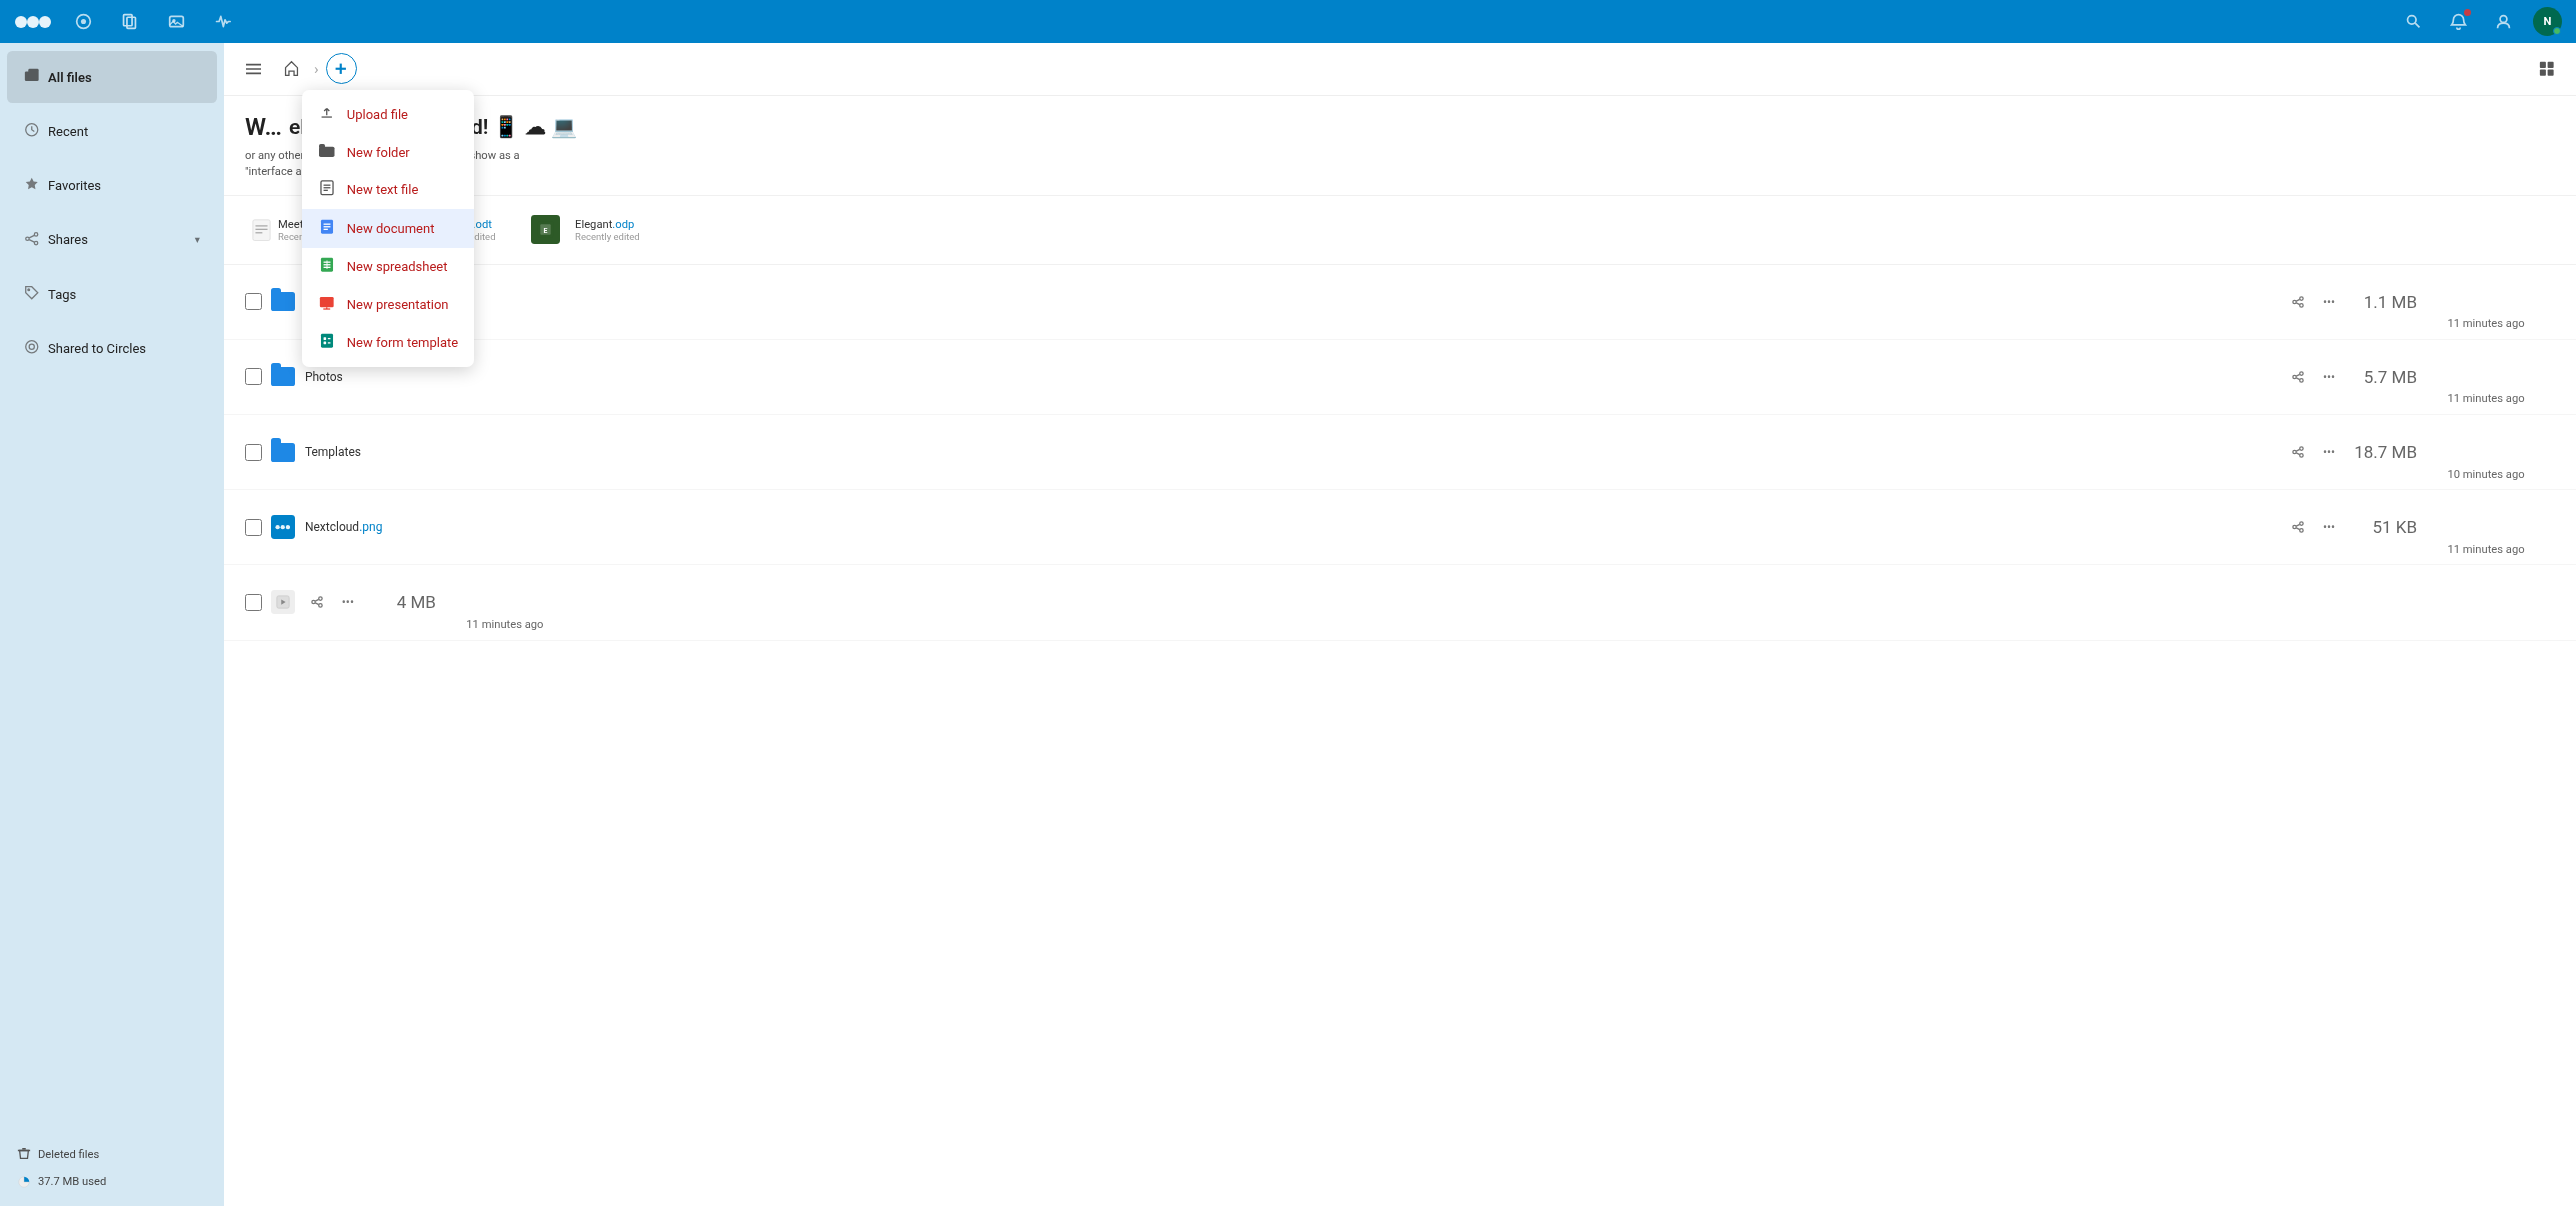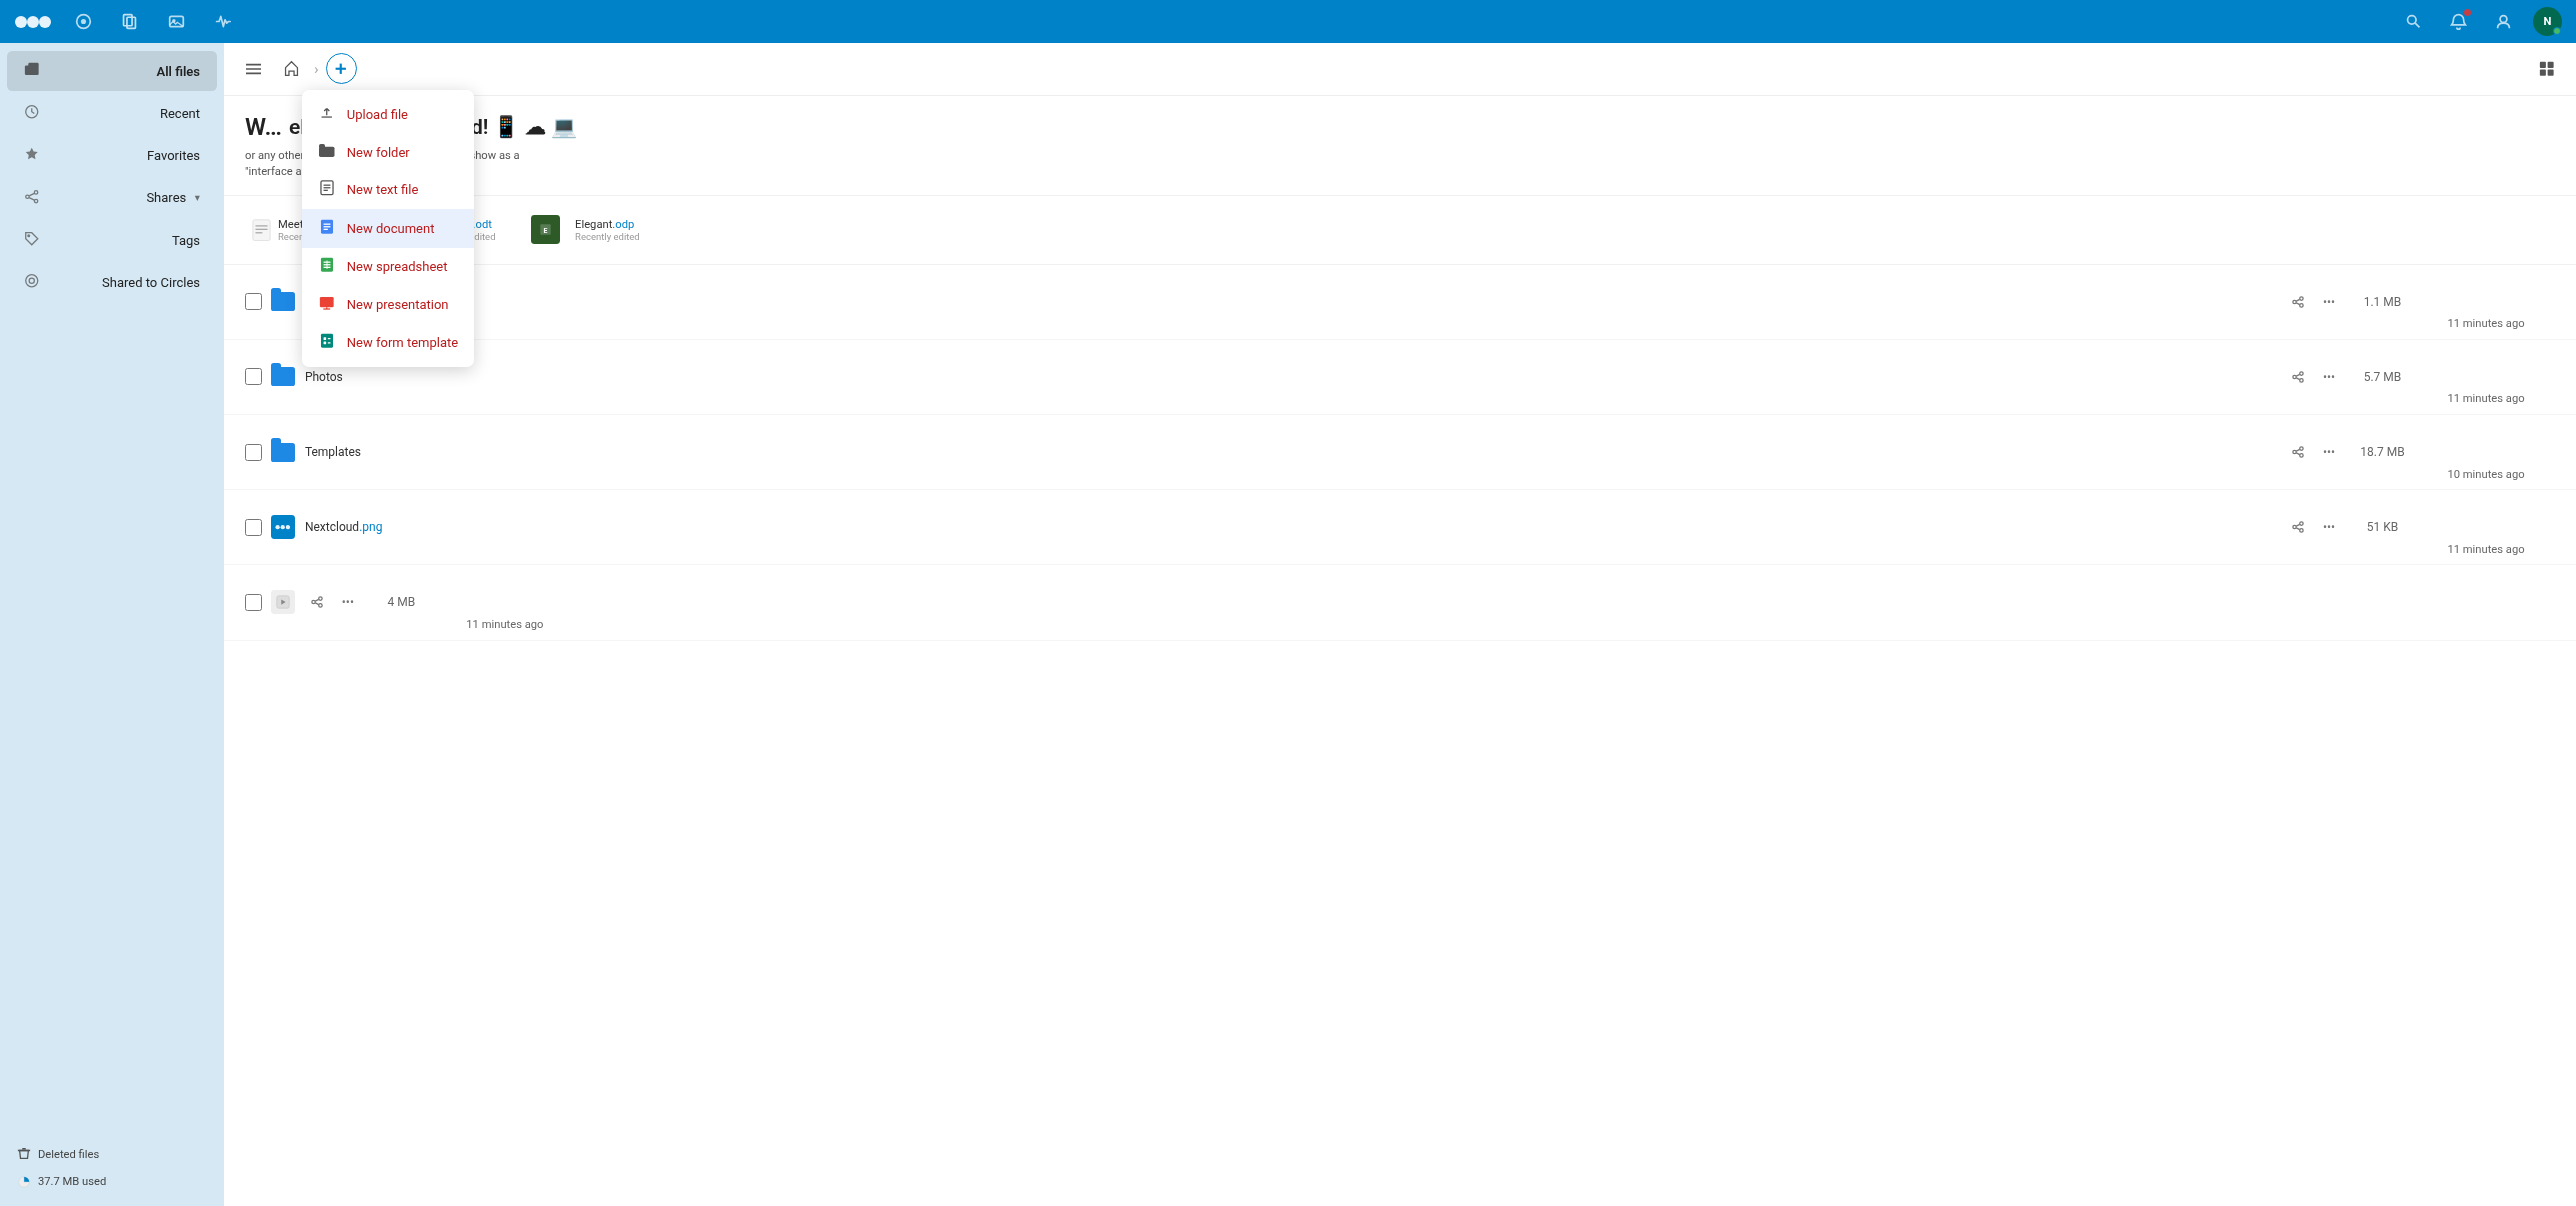--- a/index.html
+++ b/index.html
@@ -56,23 +56,23 @@
       width: 224px;
       background: #d5e8f3;
       display: flex;
       flex-direction: column;
       padding: 7px 0;
       flex-shrink: 0;
       overflow-y: auto;
     }
     .sidebar-item {
       display: flex; align-items: center; gap: 8.6px;
-      padding: 11px 17px;
+      padding: 17px 17px;
       cursor: pointer; color: #222; font-size: 13px;
-      border-radius: 5.2px; margin: 0.9px 7px; text-align: right;
+      border-radius: 5.2px; margin: 0.9px 7px;
     }
     .sidebar-item.active { background: rgba(0,0,0,0.1); font-weight: 600; }
     .sidebar-icon { font-size: 14px; opacity: 0.75; }
     .sidebar-item-label { flex: 1; }
     .sidebar-chevron { font-size: 10.3px; opacity: 0.6; }
 
     .sidebar-spacer { flex: 1; }
     .sidebar-bottom {
       padding: 10.3px 17px; font-size: 11.2px; color: #444;
       display: flex; align-items: center; gap: 7px;
@@ -175,21 +175,21 @@
     .file-name span { color: #0082c9; }
     .file-actions {
       display: flex; align-items: center; gap: 7px;
       margin-right: 7px;
     }
     .file-action-btn {
       width: 24px; height: 24px; border-radius: 50%;
       display: flex; align-items: center; justify-content: center;
       font-size: 12px; color: #777; cursor: pointer;
     }
-    .file-size { width: 69px; text-align: center; font-size: 12px; color: #666; }
+    .file-size { width: 69px; text-align: right; font-size: 17px; color: #666; }
     .file-modified { width: 138px; text-align: center; font-size: 11.2px; color: #666; font-weight: 400; padding-right: 0; margin-top: 44px; }
 
     
     .folder-icon-img {
       width: 24px; height: 19px;
       background: #1e88e5;
       border-radius: 0 2.6px 2.6px 2.6px;
       position: relative;
       display: inline-block;
       margin-right: 10.3px;

